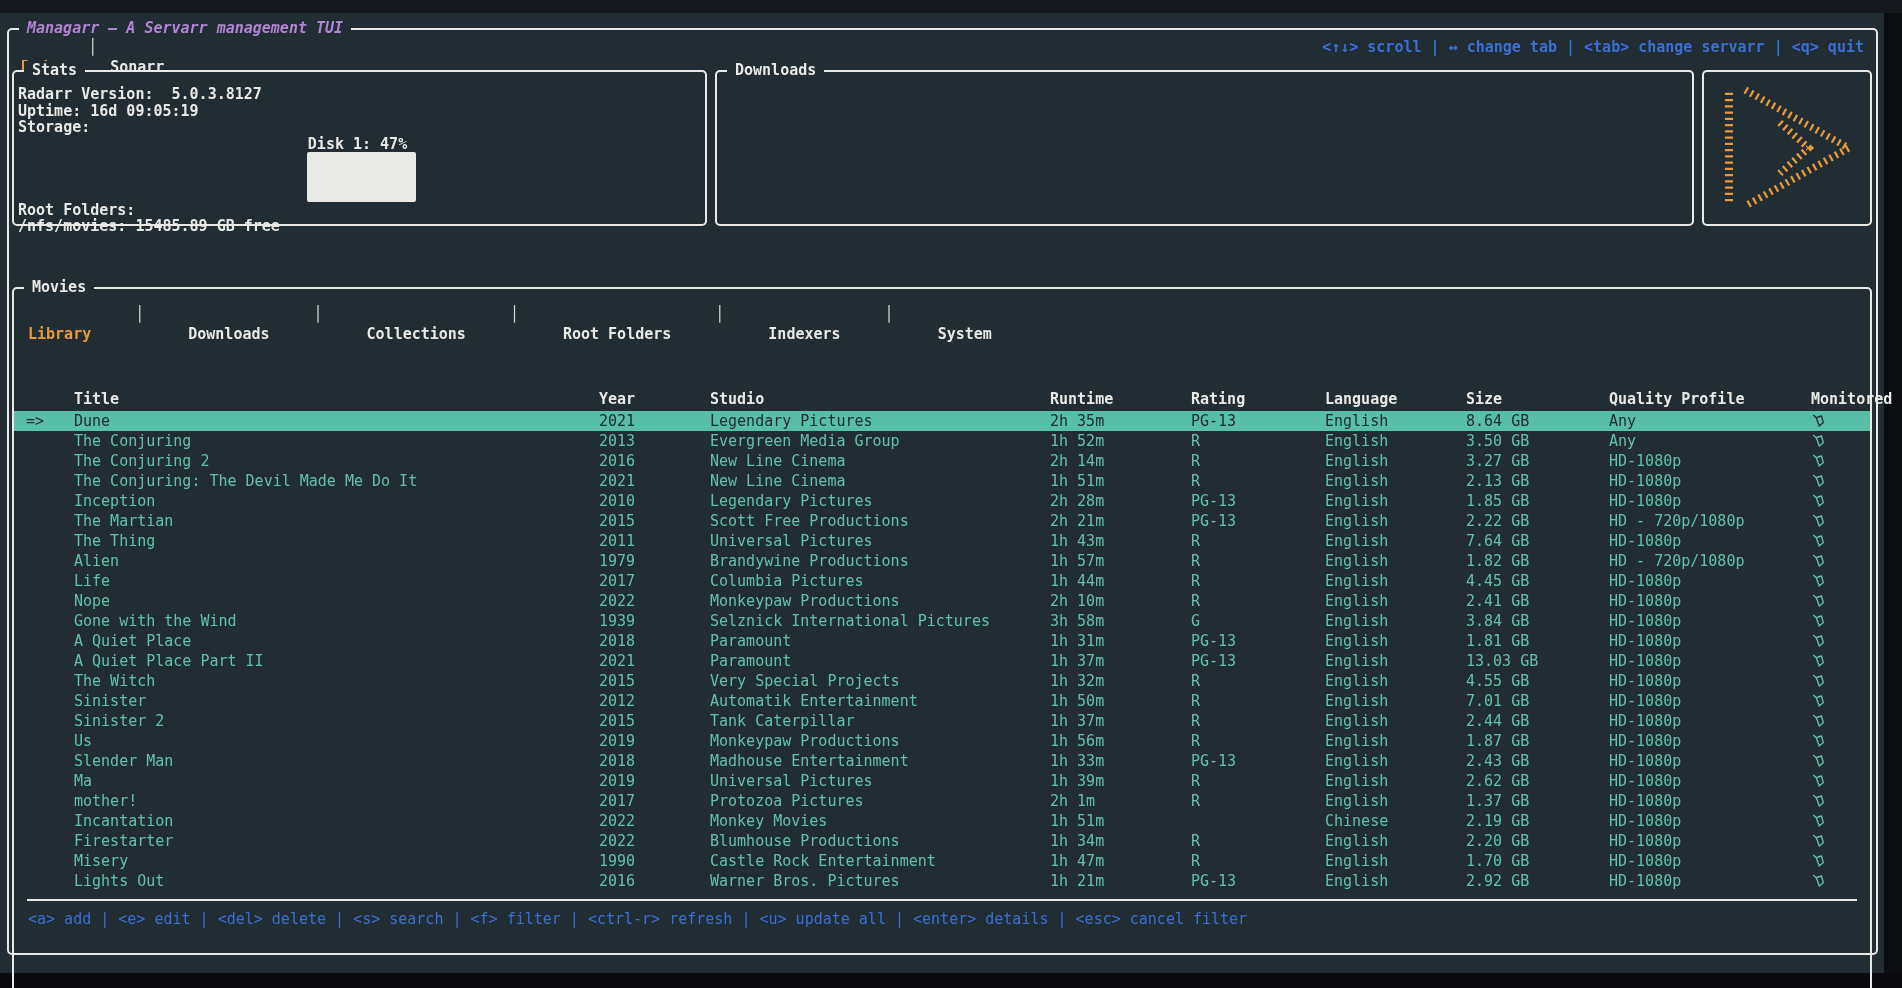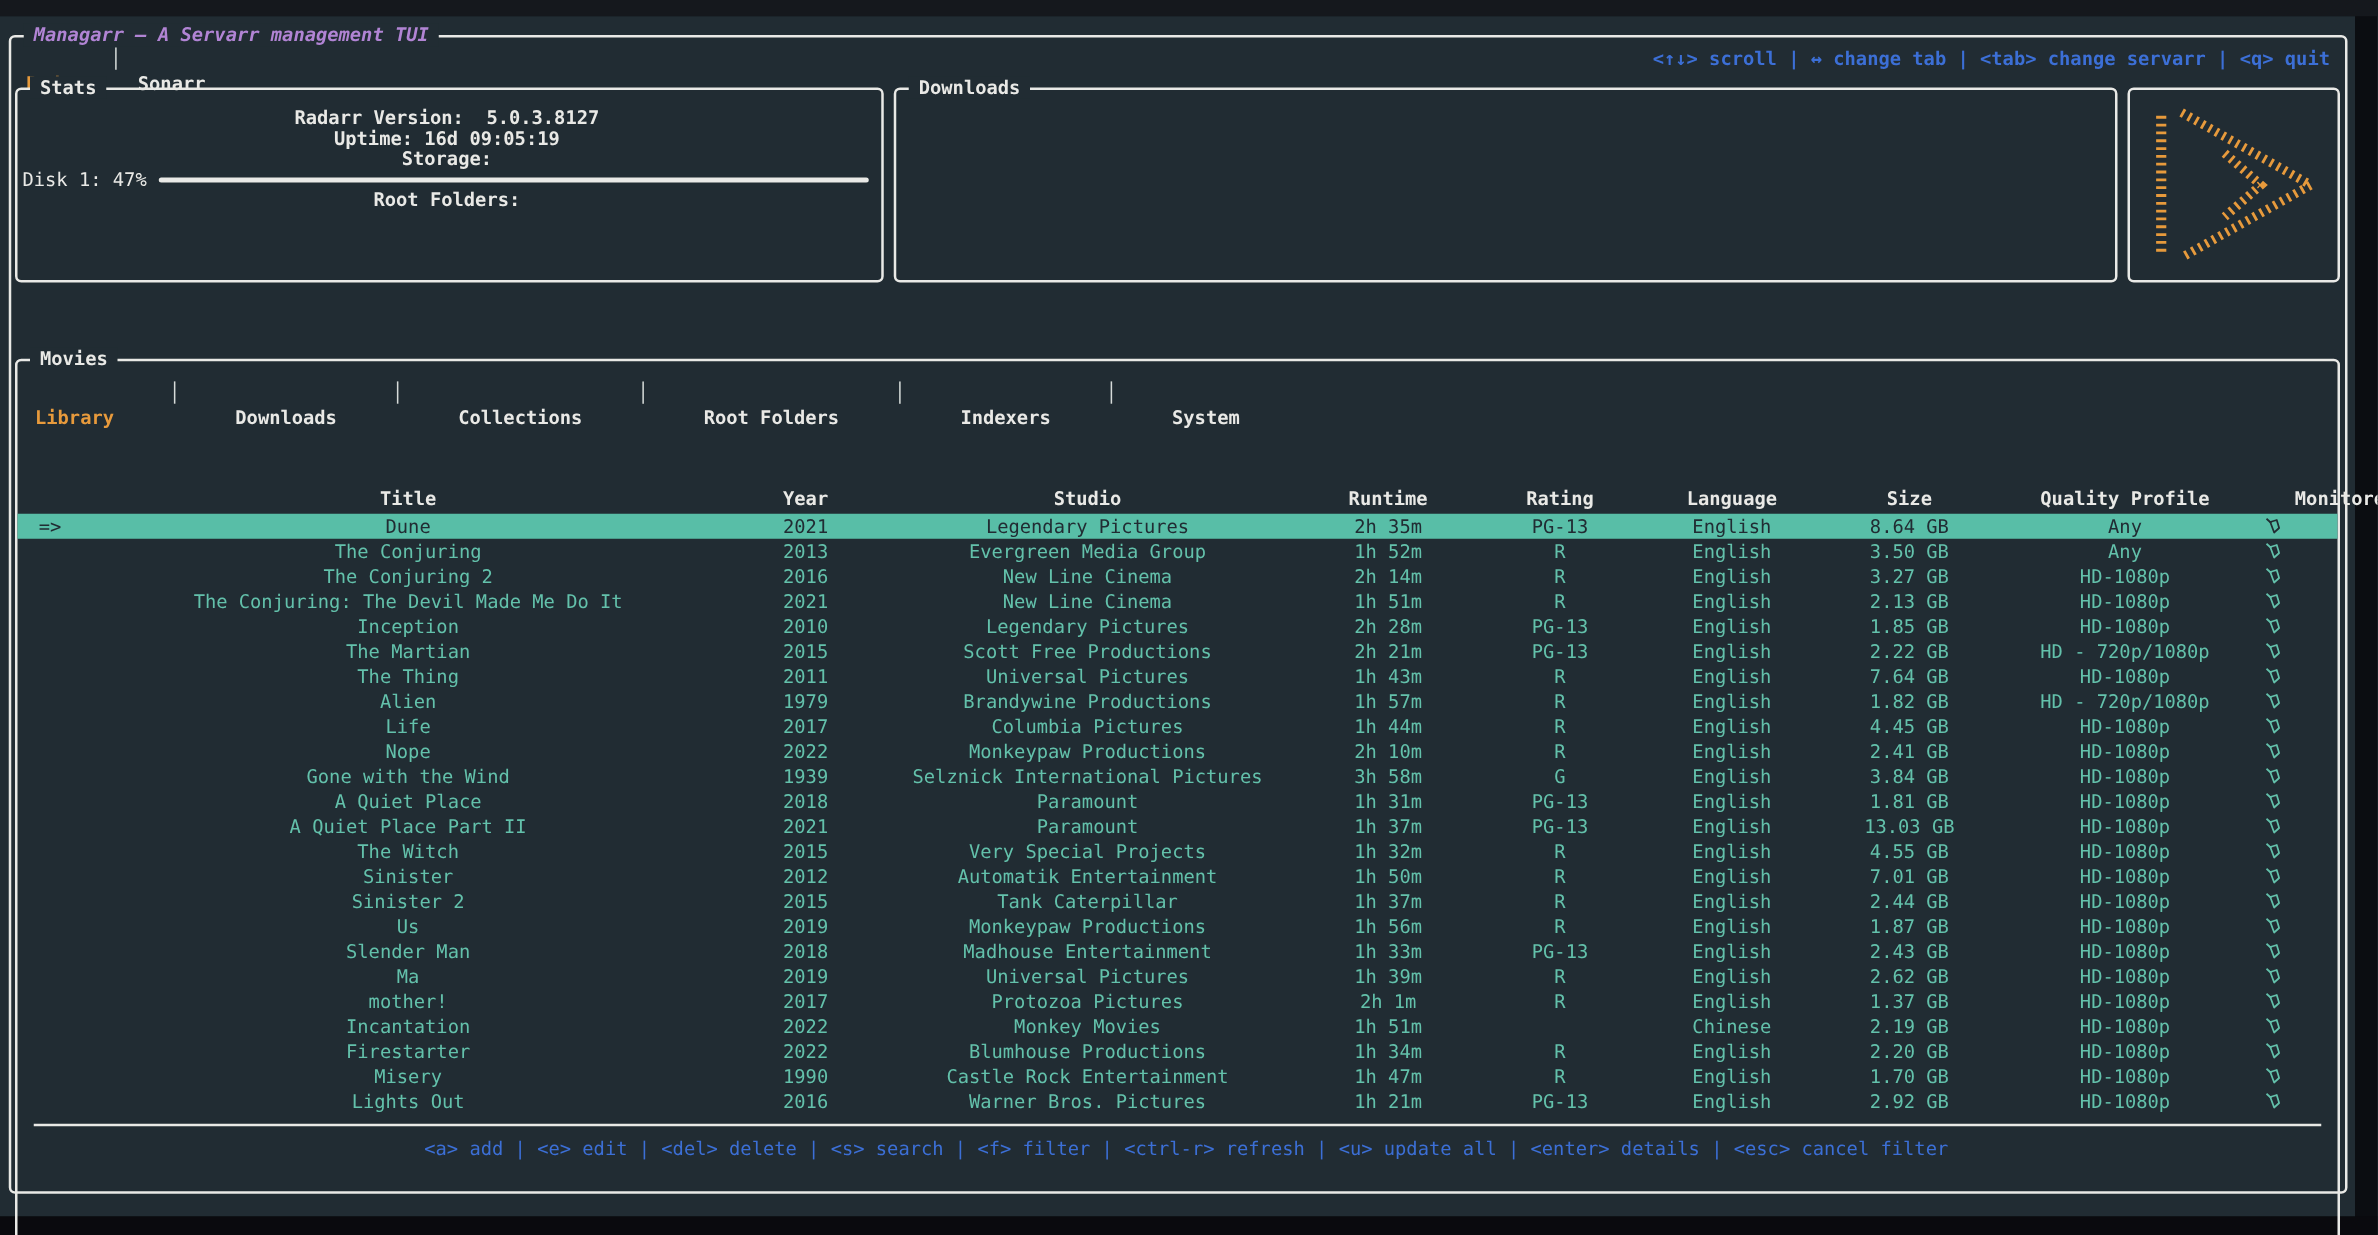--- a/index.html
+++ b/index.html
@@ -20,21 +20,21 @@
     font-size:15px;
     color:var(--fg);
     position:relative;
   }
   .top-strip{position:absolute;left:0;top:0;width:1902px;height:13px;background:#15181d;}
   .bottom-strip{position:absolute;left:0;top:973px;width:1902px;height:15px;background:#0a0a0e;}
   .terminal{position:absolute;left:0;top:13px;width:1884px;height:960px;background:var(--bg);}
 
   .app-box{
     position:absolute;left:7px;top:15px;width:1871px;height:927px;
-    border:2px solid var(--fg);border-radius:5px;text-align:center;
+    border:2px solid var(--fg);border-radius:5px;
   }
   .box-title{
     position:absolute;top:-11px;left:10px;background:var(--bg);
     padding:0 8px;font-weight:bold;line-height:18px;white-space:pre;
   }
   .app-box > .box-title{color:var(--purple);font-style:italic;}
 
   .topbar{
     position:absolute;top:6px;left:12px;right:12px;
     display:flex;justify-content:space-between;align-items:center;height:22px;
@@ -45,21 +45,21 @@
   .tab-sep{color:#d6dbd9;padding:0 13px;font-weight:normal;}
   .hints{color:var(--blue);white-space:pre;font-weight:bold;}
 
   .panels{position:absolute;top:40px;left:3px;right:4px;height:156px;display:flex;gap:8px;}
   .panel{position:relative;border:2px solid var(--fg);border-radius:5px;}
   .panel-stats{width:695px;padding:14px 8px 0 4px;}
   .panel-downloads{flex:1;}
   .panel-logo{width:170px;display:flex;align-items:center;justify-content:center;}
 
   .stat-line{line-height:16.5px;white-space:pre;font-weight:bold;}
-  .stat-line.normal{font-weight:normal;}
+  .stat-line.normal{font-weight:bold;flex-direction:column;}
   .disk-line{display:flex;align-items:center;}
   .disk-bar{flex:1;height:4px;margin-left:10px;margin-right:2px;background:var(--fg);border-radius:2px;overflow:hidden;}
   .disk-fill{height:100%;background:var(--pbar-blue);}
 
   .movies-box{
     position:absolute;top:257px;left:3px;right:4px;height:797px;
     border:2px solid var(--fg);border-radius:5px;
     display:flex;flex-direction:column;
   }
   .movies-tabs{margin:14px 0 0 14px;height:22px;gap:31px;}
@@ -103,20 +103,21 @@
         <div class="stat-line">Radarr Version:  5.0.3.8127</div>
         <div class="stat-line">Uptime: 16d 09:05:19</div>
         <div class="stat-line">Storage:</div>
         <div class="stat-line normal disk-line">
           <span>Disk 1: 47%</span>
           <span class="disk-bar">
             <span class="disk-fill" style="width: 47%;"></span>
           </span>
         </div>
         <div class="stat-line">Root Folders:</div>
+        <div class="stat-line normal">/nfs/movies: 15485.89 GB free</div>
       </div>
 
       <div class="panel panel-downloads">
         <div class="box-title">Downloads</div>
       </div>
 
       <div class="panel panel-logo">
         <svg width="148" height="136" viewBox="0 0 160 150" fill="none">
           <path d="M16 14 V136" stroke="#e79a3c" stroke-width="9" stroke-dasharray="2.5 4.4"></path>
           <path d="M34 11 L148 75 L34 139" stroke="#e79a3c" stroke-width="8" stroke-dasharray="2.5 4.4"></path>

